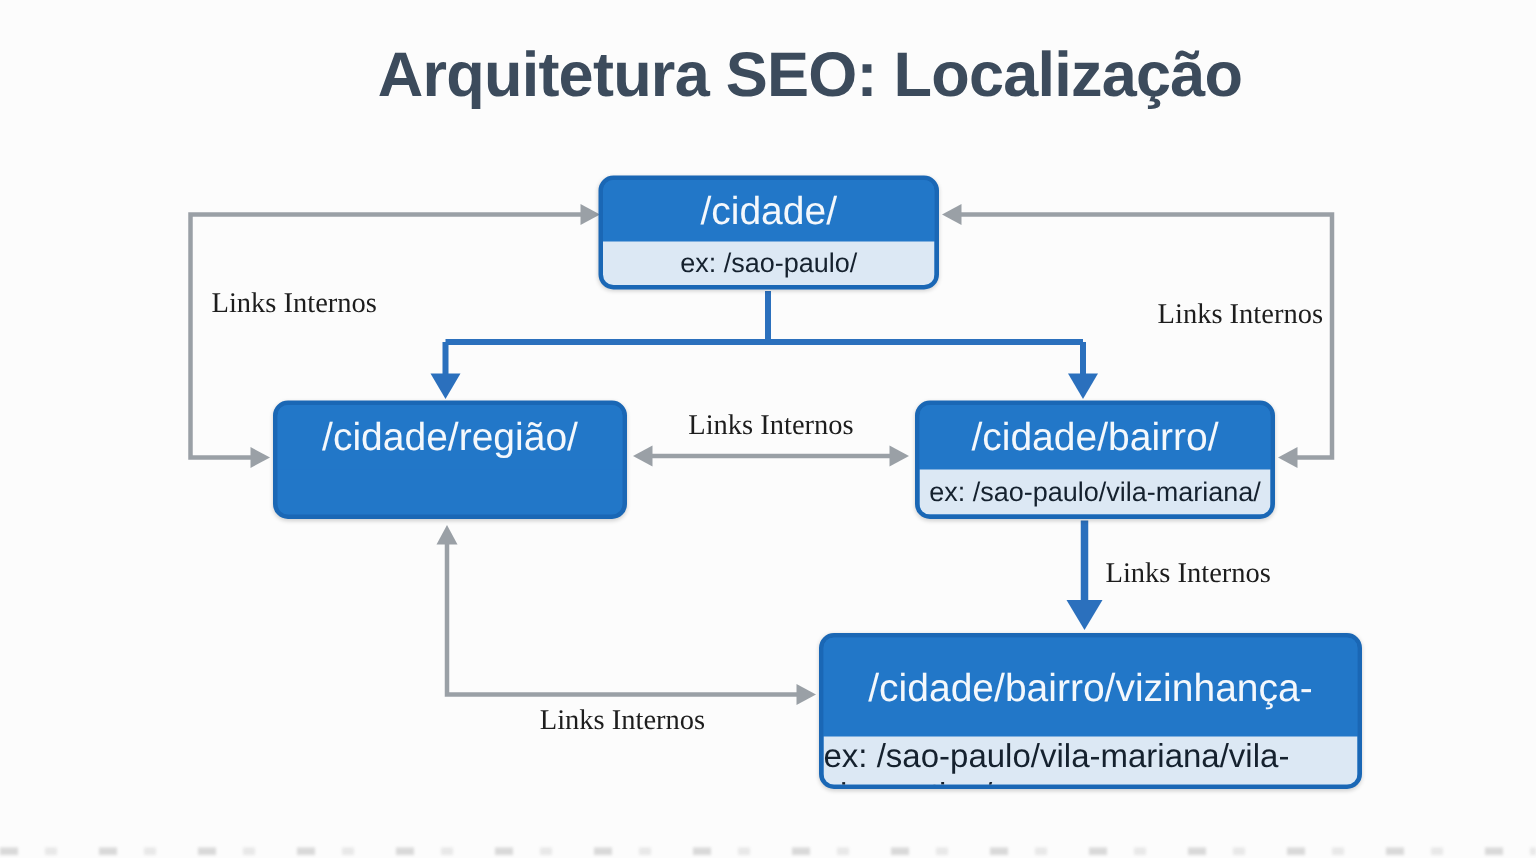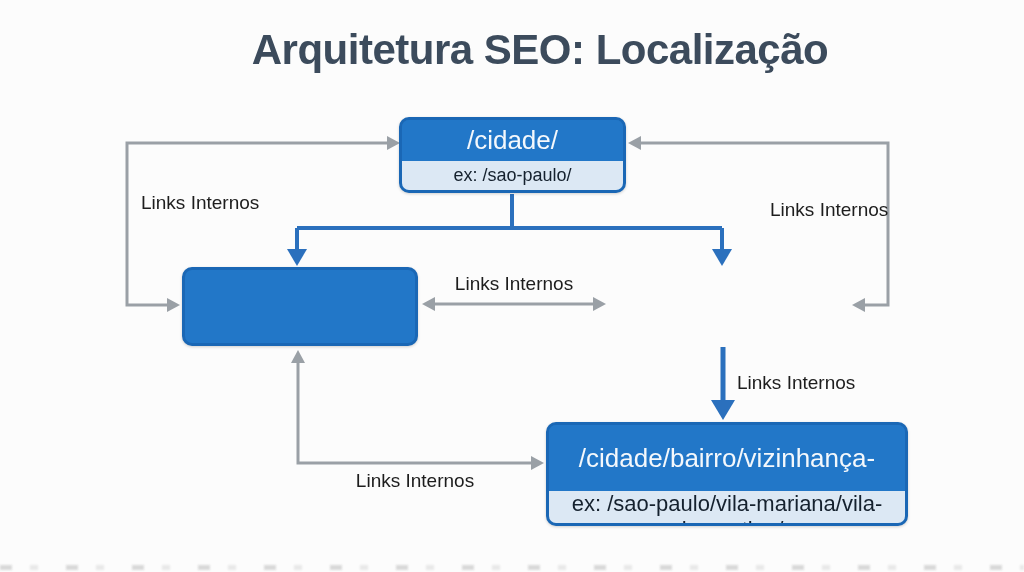--- a/index.html
+++ b/index.html
@@ -59,28 +59,28 @@
     text-align:center;
   }
   .node-example{
     flex:1 1 auto;
     display:flex;
     align-items:center;
     justify-content:center;
     background:var(--example-band);
     color:var(--example-text);
     font-size:18px;
-    text-align:center;
   }
   .edge-label{
     position:absolute;
     font-size:19px;
     font-weight:500;
     color:var(--label-text);
     white-space:nowrap;
+    font-family:Liberation Serif, serif;
   }
   .centered{text-align:center;}
   .bottom-artifact{
     position:absolute;
     left:0;top:565px;width:1024px;height:5px;
     background:repeating-linear-gradient(90deg,
       rgba(70,70,70,0.35) 0 12px, rgba(0,0,0,0) 12px 30px,
       rgba(70,70,70,0.2) 30px 38px, rgba(0,0,0,0) 38px 66px);
     filter:blur(1px);
     opacity:0.55;
@@ -125,22 +125,27 @@
       <polygon points="723,420 711,400 735,400"></polygon>
     </g>
   </svg>
 
   <div class="node" style="left:399px;top:117px;width:227px;height:76px;">
     <div class="node-path" style="height:41px;">/cidade/</div>
     <div class="node-example">ex: /sao-paulo/</div>
   </div>
 
   <div class="node" style="left:182px;top:267px;width:236px;height:79px;">
+    <div class="node-path" style="height:43px;">/cidade/região/</div>
   </div>
 
+  <div class="node" style="left:610px;top:267px;width:240px;height:79px;">
+    <div class="node-path" style="height:43px;">/cidade/bairro/</div>
+    <div class="node-example">ex: /sao-paulo/vila-mariana/</div>
+  </div>
 
   <div class="node" style="left:546px;top:422px;width:362px;height:104px;">
     <div class="node-path" style="height:66px;flex-direction:row;">
       <span>/cidade/bairro/vizinhança-</span>
     </div>
     <div class="node-example" style="font-size:22px;">ex: /sao-paulo/vila-mariana/vila-clementino/</div>
   </div>
 
   <div class="edge-label" style="left:141px;top:192px;">Links Internos</div>
   <div class="edge-label" style="left:770px;top:199px;width:112px;text-align:right;">Links Internos</div>

